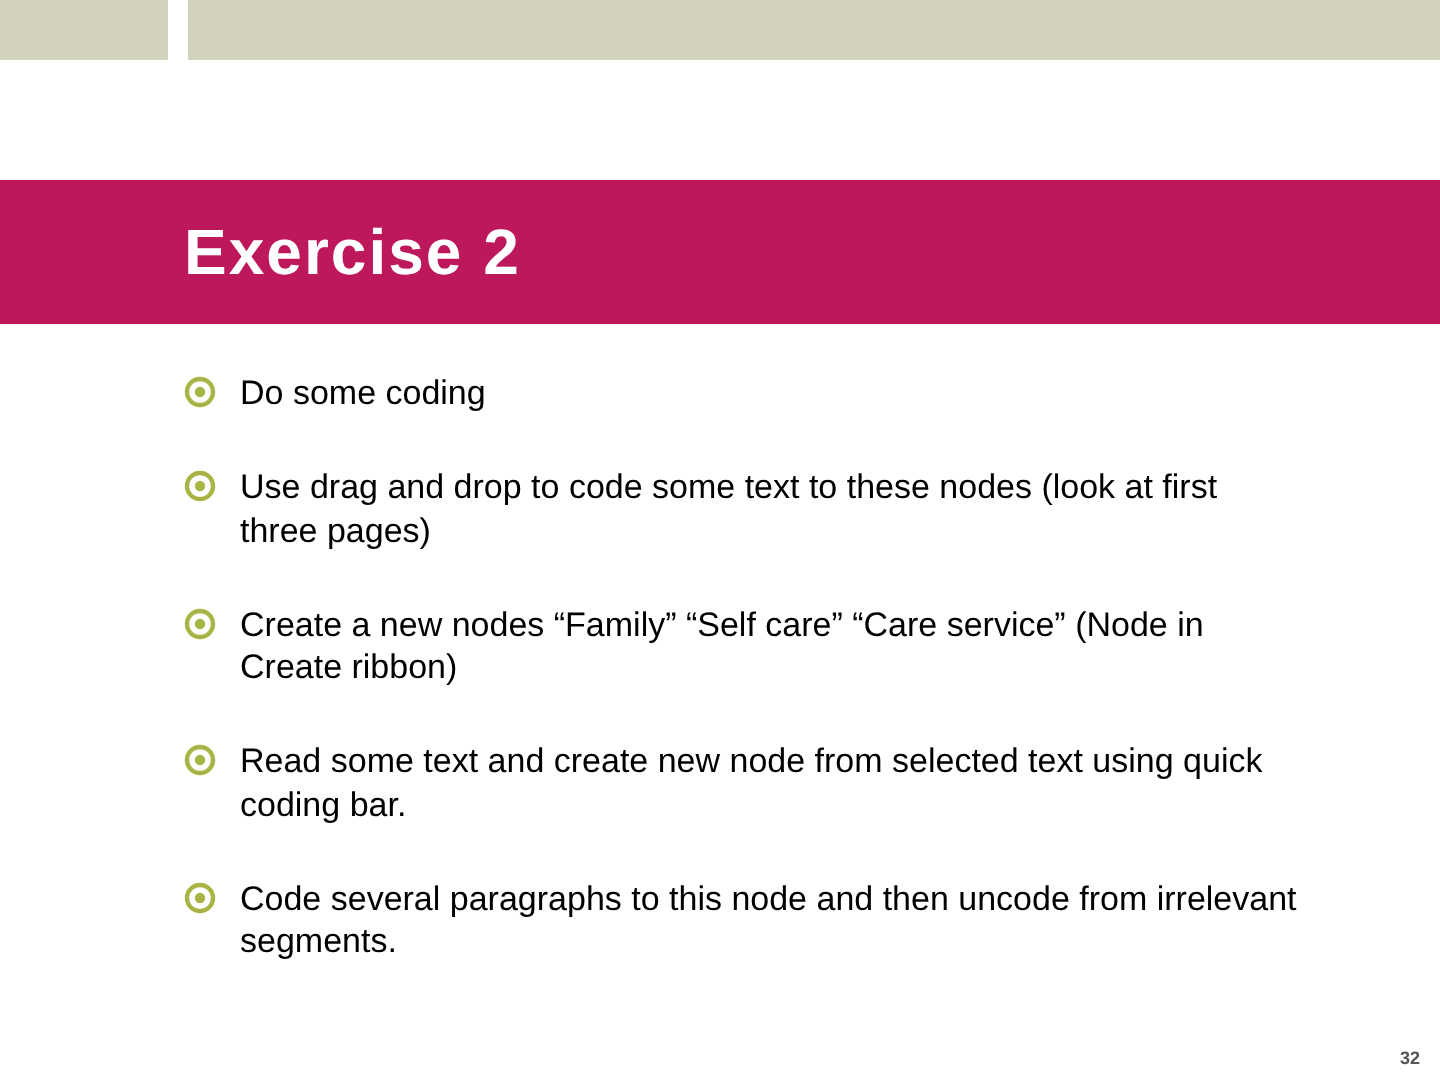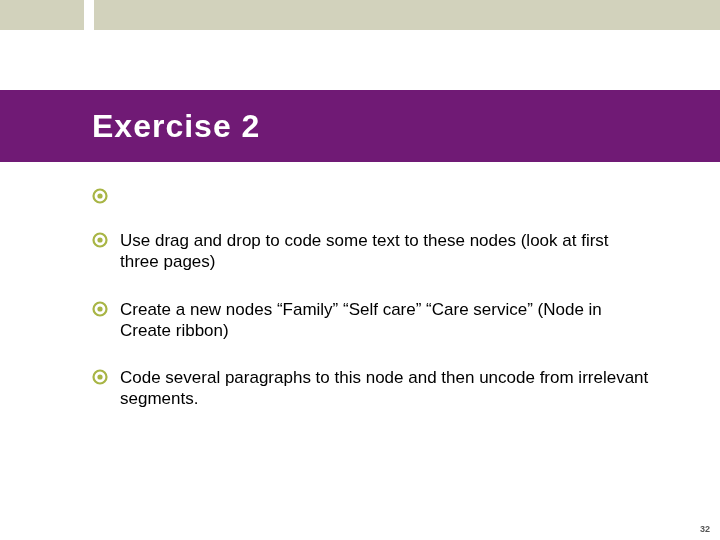--- a/index.html
+++ b/index.html
@@ -8,21 +8,21 @@
     position: absolute;
     top: 0; left: 0;
     height: 30px;
     background: #d2d2bc;
   }
   .top-band.left { width: 84px; }
   .top-band.right { left: 94px; width: 626px; }
   .title-band {
     position: absolute;
     top: 90px; left: 0; width: 720px; height: 72px;
-    background: #701a75;
+    background: #be185d;
     display: flex;
     align-items: center;
   }
   .title {
     color: #ffffff;
     font-size: 32px;
     font-weight: bold;
     letter-spacing: 1px;
     margin-left: 92px;
   }
@@ -70,20 +70,21 @@
 
 <div class="list">
 
   <div class="item">
     <span class="bullet">
       <svg viewBox="0 0 16 16">
           <circle cx="8" cy="8" r="6.5" fill="none" stroke="#a8b545" stroke-width="2.2"></circle>
           <circle cx="8" cy="8" r="2.6" fill="#a8b545"></circle>
         </svg>
     </span>
+    <span class="text">Do some coding</span>
   </div>
 
   <div class="item">
     <span class="bullet">
       <svg viewBox="0 0 16 16">
           <circle cx="8" cy="8" r="6.5" fill="none" stroke="#a8b545" stroke-width="2.2"></circle>
           <circle cx="8" cy="8" r="2.6" fill="#a8b545"></circle>
         </svg>
     </span>
     <span class="text">Use drag and drop to code some text to these nodes (look at first three pages)</span>
@@ -92,20 +93,29 @@
   <div class="item">
     <span class="bullet">
       <svg viewBox="0 0 16 16">
           <circle cx="8" cy="8" r="6.5" fill="none" stroke="#a8b545" stroke-width="2.2"></circle>
           <circle cx="8" cy="8" r="2.6" fill="#a8b545"></circle>
         </svg>
     </span>
     <span class="text">Create a new nodes “Family” “Self care” “Care service” (Node in Create ribbon)</span>
   </div>
 
+  <div class="item">
+    <span class="bullet">
+      <svg viewBox="0 0 16 16">
+          <circle cx="8" cy="8" r="6.5" fill="none" stroke="#a8b545" stroke-width="2.2"></circle>
+          <circle cx="8" cy="8" r="2.6" fill="#a8b545"></circle>
+        </svg>
+    </span>
+    <span class="text">Read some text and create new node from selected text using quick coding bar.</span>
+  </div>
 
   <div class="item">
     <span class="bullet">
       <svg viewBox="0 0 16 16">
           <circle cx="8" cy="8" r="6.5" fill="none" stroke="#a8b545" stroke-width="2.2"></circle>
           <circle cx="8" cy="8" r="2.6" fill="#a8b545"></circle>
         </svg>
     </span>
     <span class="text">Code several paragraphs to this node and then uncode from irrelevant segments.</span>
   </div>

